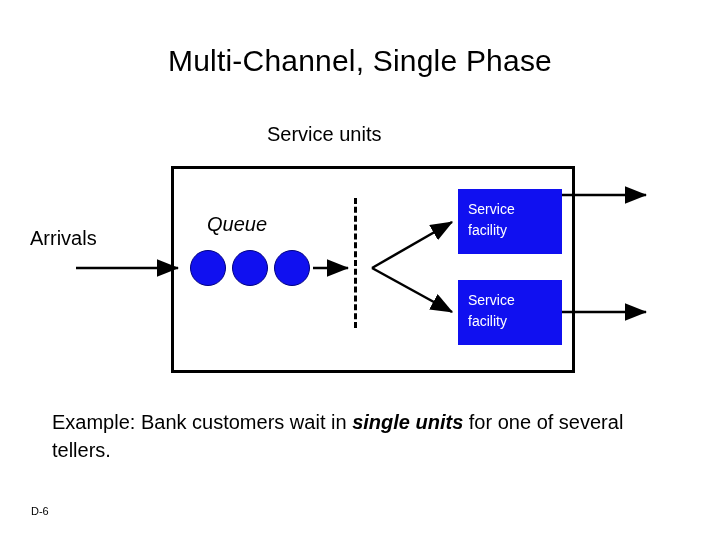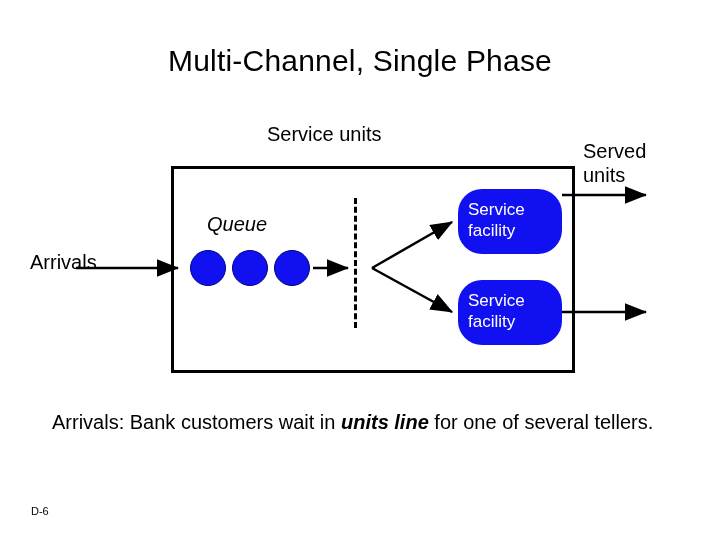--- a/index.html
+++ b/index.html
@@ -40,21 +40,20 @@
     top: 122px;
     left: 267px;
   }
   #served-units-label {
     top: 139px;
     left: 583px;
   }
   #arrivals-label {
     top: 226px;
     left: 30px;
-    margin-top: 24px;
   }
   #queue-label {
     top: 212px;
     left: 207px;
     font-style: italic;
   }
   
   #system-box {
     position: absolute;
     left: 171px;
@@ -87,26 +86,25 @@
     height: 130px;
     border-left: 3px dashed #000000;
   }
   
   .facility-box {
     position: absolute;
     width: 104px;
     height: 65px;
     background: #1010f0;
     color: #ffffff;
-    font-size: 17px;
+    font-size: 14px;
     line-height: 21px;
     padding: 10px 0 0 10px;
     box-sizing: border-box;
     white-space: pre-line;
-    border-radius: 24px;
   }
   #facility-box-1 { left: 458px; top: 189px; }
   #facility-box-2 { left: 458px; top: 280px; }
   
   #arrow-layer {
     position: absolute;
     left: 0;
     top: 0;
     width: 720px;
     height: 540px;
@@ -135,22 +133,20 @@
 </style>
 </head>
 <body>
 
 <div id="slide">
 
   <div class="title">Multi-Channel, Single Phase</div>
 
   <div class="label" id="service-system-label">Service units</div>
 
-  <div class="label" id="served-units-label">Served
-units</div>
 
   <div class="label" id="arrivals-label">Arrivals</div>
 
   <div class="label" id="queue-label">Queue</div>
 
   <div id="system-box"></div>
 
   <div class="queue-circle" id="queue-circle-1"></div>
   <div class="queue-circle" id="queue-circle-2"></div>
   <div class="queue-circle" id="queue-circle-3"></div>
@@ -176,18 +172,18 @@
     <line x1="372" y1="268" x2="452" y2="222" stroke="#000000" stroke-width="2.5" marker-end="url(#arrowhead)"></line>
 
     <line x1="372" y1="268" x2="452" y2="312" stroke="#000000" stroke-width="2.5" marker-end="url(#arrowhead)"></line>
 
     <line x1="562" y1="195" x2="646" y2="195" stroke="#000000" stroke-width="2.5" marker-end="url(#arrowhead)"></line>
 
     <line x1="562" y1="312" x2="646" y2="312" stroke="#000000" stroke-width="2.5" marker-end="url(#arrowhead)"></line>
   </svg>
 
   <div id="example-text">
-    <span>Arrivals:  Bank customers wait in </span><span class="em">units line</span><span> for one of several tellers.</span>
+    <span>Example:  Bank customers wait in </span><span class="em">single units</span><span> for one of several tellers.</span>
   </div>
 
   <div id="slide-number">D-6</div>
 
 </div>
 
 </body></html>

